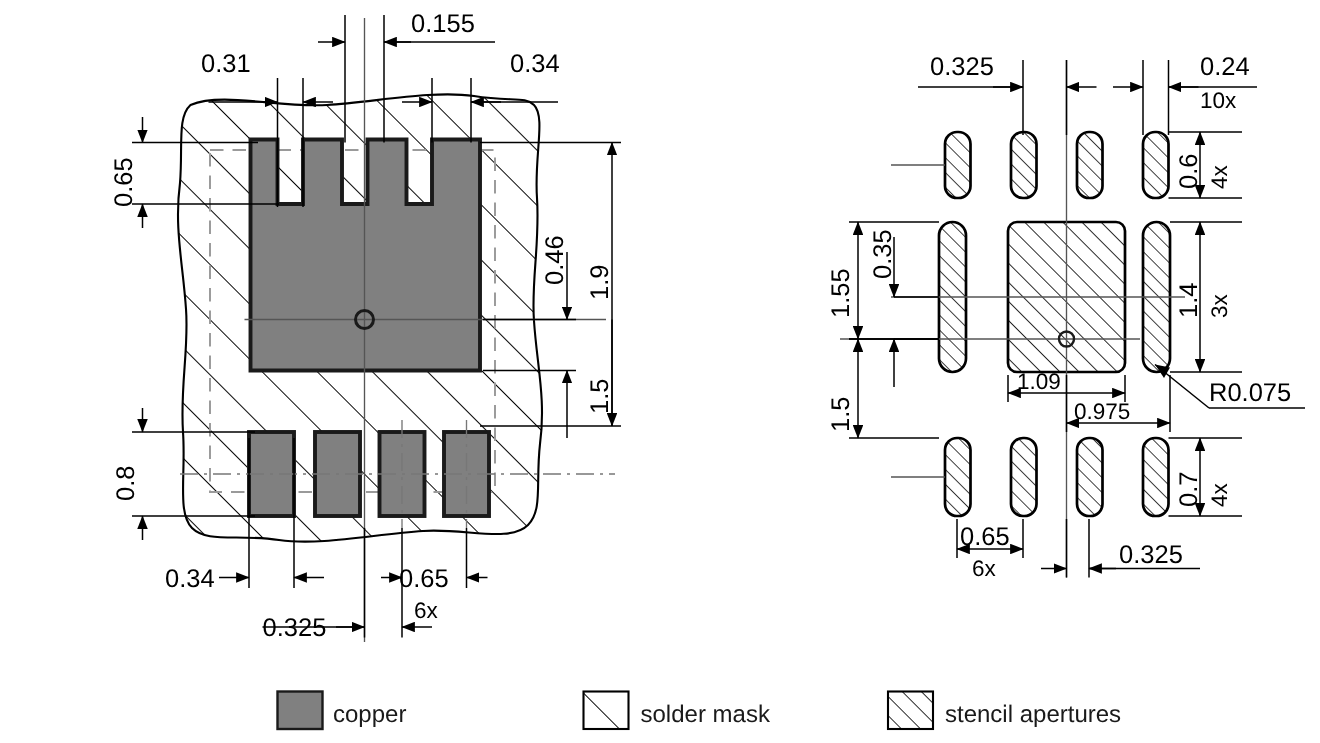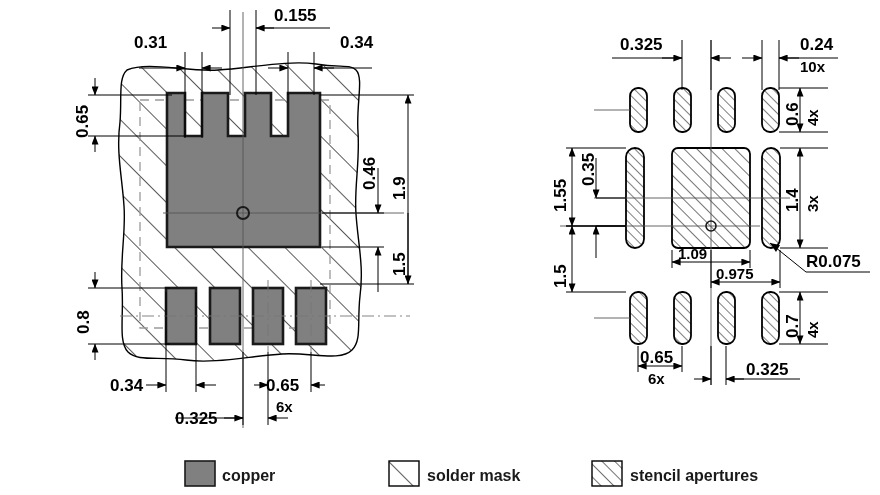--- a/index.html
+++ b/index.html
@@ -10,21 +10,20 @@
   body {
     width: 880px;
     height: 495px;
     position: relative;
     font-family: "Liberation Sans", sans-serif;
     overflow: hidden;
   }
   #root {
     position: absolute;
     inset: 0;
-    font-weight: bold;
   }
   svg.drawing {
     position: absolute;
     left: 0;
     top: 0;
     width: 880px;
     height: 495px;
   }
   .dimtext {
     font-family: "Liberation Sans", sans-serif;

